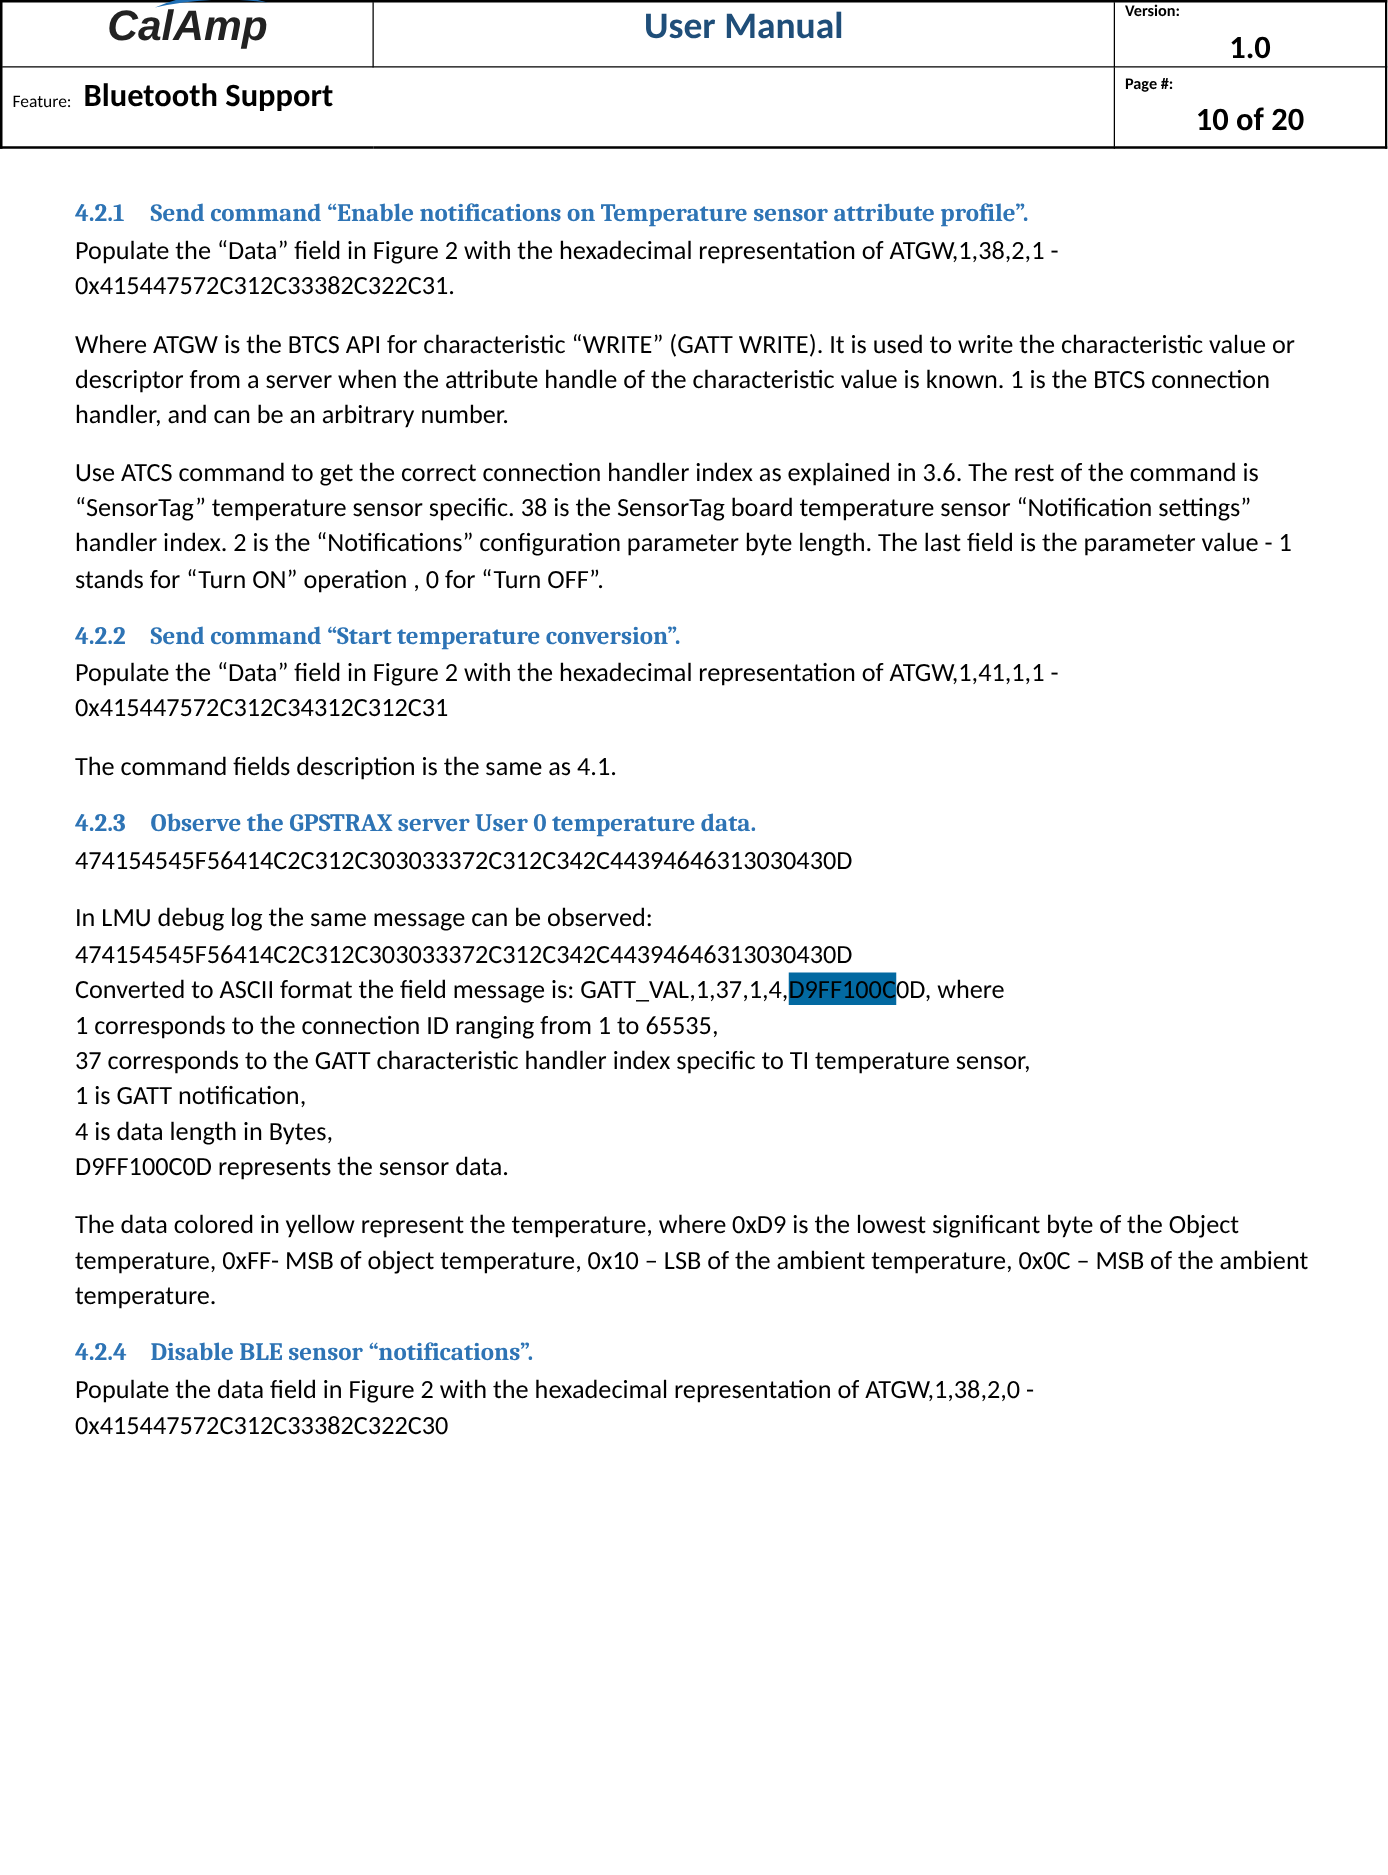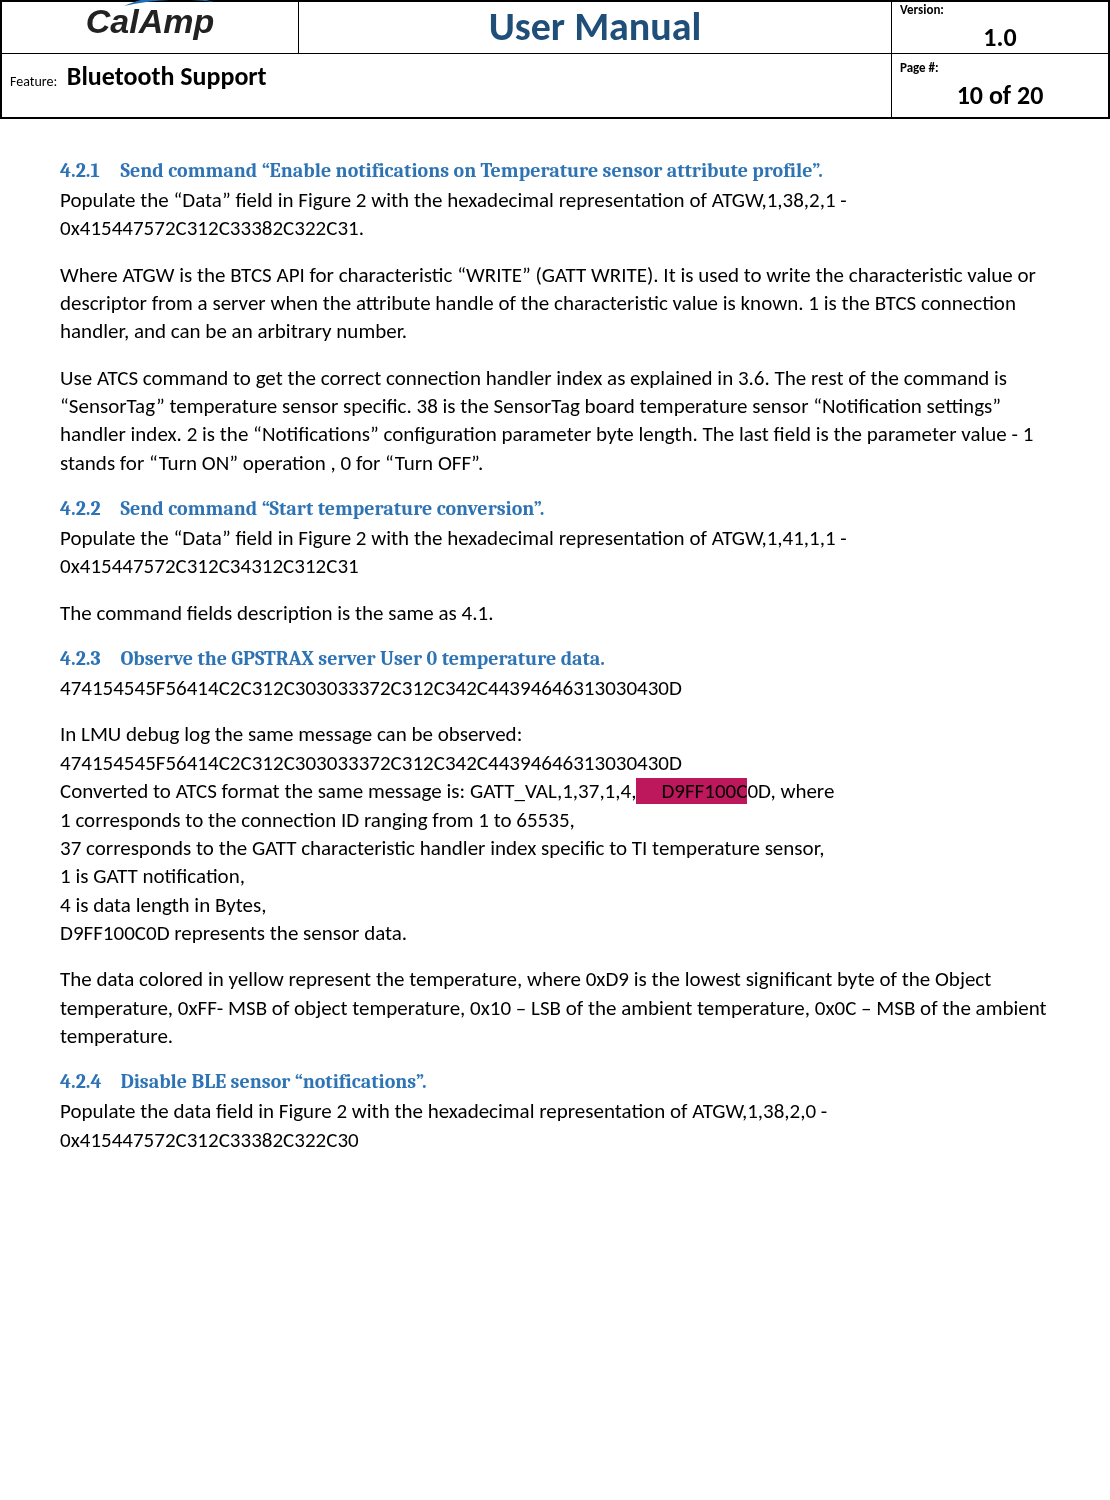--- a/index.html
+++ b/index.html
@@ -41,21 +41,21 @@
   .logo-swoosh {
     position: absolute;
     top: -8px;
     left: 38px;
     width: 90px;
     height: 14px;
   }
   .title-cell {
     text-align: center;
     vertical-align: middle;
-    font-size: 40px;
+    font-size: 30px;
     font-weight: bold;
     color: #1f4e79;
     padding: 10px;
   }
   .meta-cell {
     width: 200px;
     font-size: 13px;
     font-weight: bold;
     padding: 4px 8px 4px 8px;
   }
@@ -90,22 +90,21 @@
     font-family: Cambria, Georgia, serif;
     font-weight: bold;
     font-size: 20px;
     margin: 8px 0 2px 0;
   }
   .section-heading .num {
     display: inline-block;
     min-width: 56px;
   }
   .highlight {
-    background: #be185d;
-    padding-left: 25px;
+    background: #0369a1;
   }
   .tight {
     margin-bottom: 2px;
   }
   .nowrap-block {
     margin: 0;
   }
   .nowrap-block div {
     margin: 0;
     line-height: 1.35;
@@ -166,21 +165,21 @@
     <div class="section-heading">
       <span class="num">4.2.3</span>
       <span>Observe the GPSTRAX server User 0 temperature data.</span>
     </div>
     <p class="tight">474154545F56414C2C312C303033372C312C342C44394646313030430D</p>
 
     <div class="nowrap-block" style="margin-top:18px;margin-bottom:18px">
       <div>In LMU debug log the same message can be observed:</div>
       <div>474154545F56414C2C312C303033372C312C342C44394646313030430D</div>
       <div>
-        <span>Converted to ATCS format the same message is:   GATT_VAL,1,37,1,4,</span><span class="highlight">D9FF100C</span><span>0D, where</span>
+        <span>Converted to ASCII format the field message is:   GATT_VAL,1,37,1,4,</span><span class="highlight">D9FF100C</span><span>0D, where</span>
       </div>
       <div>1 corresponds to the connection ID ranging from 1 to 65535,</div>
       <div>37 corresponds to the GATT characteristic handler index specific to TI temperature sensor,</div>
       <div>1 is  GATT notification,</div>
       <div>4 is  data length in Bytes,</div>
       <div>D9FF100C0D  represents the sensor data.</div>
     </div>
 
     <p>The data colored in yellow represent the temperature, where 0xD9 is the lowest significant byte of the Object temperature, 0xFF- MSB of object temperature, 0x10 – LSB of the ambient temperature, 0x0C – MSB of the ambient temperature.</p>
 

